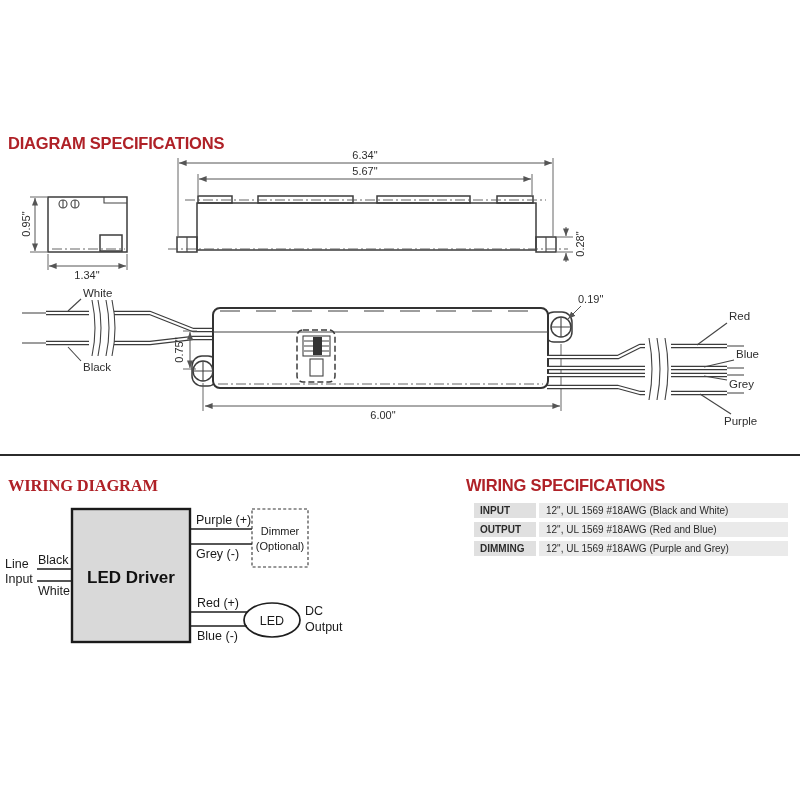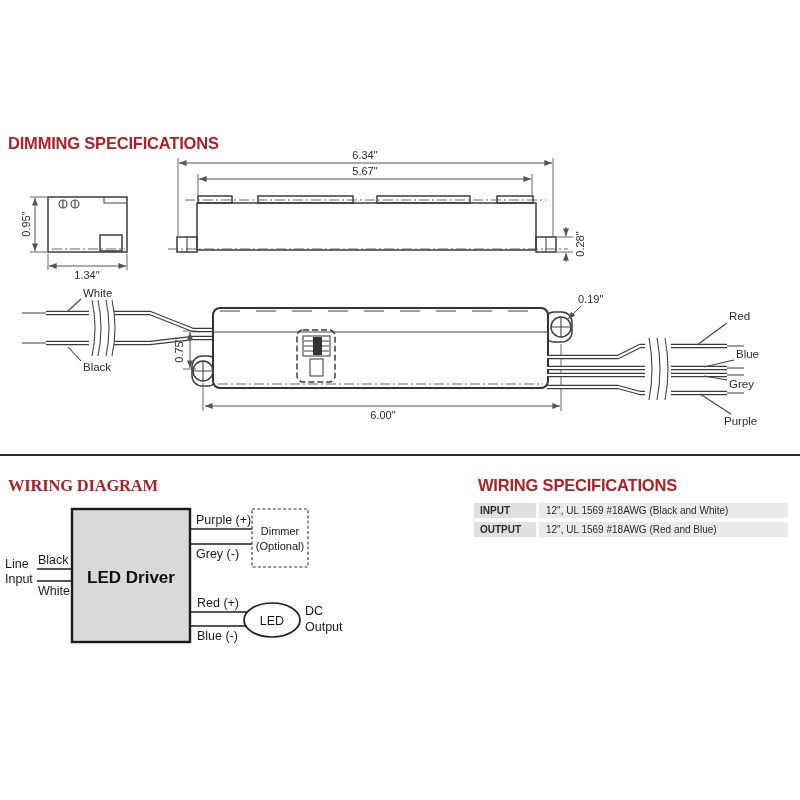--- a/index.html
+++ b/index.html
@@ -1,20 +1,20 @@
 <!DOCTYPE html>
 <html><head>
 <meta charset="utf-8">
 <style>
   html,body{margin:0;padding:0;background:#fff;}
   body{width:800px;height:800px;position:relative;font-family:"Liberation Sans",sans-serif;overflow:hidden;}
   .sec-title{position:absolute;font:bold 16.5px "Liberation Sans",sans-serif;letter-spacing:-0.2px;color:#AF2127;white-space:nowrap;}
   #t-phys{left:8px;top:134px;}
   #t-wd{left:8px;top:476px;font-family:Liberation Serif, serif;}
-  #t-ws{left:478px;top:476px;}
+  #t-ws{left:466px;top:476px;}
   #divider{position:absolute;left:0;top:454px;width:800px;height:2px;background:#2b2b2b;}
   #phys{position:absolute;left:0;top:150px;}
   #wd{position:absolute;left:0;top:460px;}
   
   .ln{stroke:#3c3c3c;fill:none;stroke-width:1.5;}
   .lnf{stroke:#3c3c3c;fill:#fff;stroke-width:1.5;}
   .ln2{stroke:#333;fill:#fff;stroke-width:2;}
   .thin{stroke:#444;fill:none;stroke-width:1.1;}
   .dim{stroke:#555;fill:none;stroke-width:1;}
   .ext{stroke:#555;fill:none;stroke-width:0.9;}
@@ -35,21 +35,21 @@
   
   #spec-table{position:absolute;left:474px;top:503px;width:314px;}
   .spec-row{display:flex;margin-bottom:4px;height:15px;font-size:10px;line-height:15px;color:#2b2b2b;}
   .spec-label{width:62px;background:#e0e0e0;font-weight:bold;padding-left:6px;box-sizing:border-box;}
   .spec-gap{width:3px;background:#fff;}
   .spec-value{flex:1;background:#eaeaea;padding-left:7px;box-sizing:border-box;}
 </style>
 </head>
 <body>
 
-<div class="sec-title" id="t-phys">DIMMING SPECIFICATIONS</div>
+<div class="sec-title" id="t-phys">DIAGRAM SPECIFICATIONS</div>
 
 <svg id="phys" width="800" height="300" viewBox="0 150 800 300">
   <defs>
     <marker id="ar" viewBox="0 0 10 10" refX="9.5" refY="5" markerWidth="8" markerHeight="8" orient="auto-start-reverse">
       <path d="M0,1.2 L9.5,5 L0,8.8 z" fill="#555"></path>
     </marker>
   </defs>
 
   <g>
     <rect x="48" y="197" width="79" height="55" class="lnf"></rect>
@@ -208,13 +208,18 @@
   <div class="spec-row">
     <div class="spec-label">INPUT</div>
     <div class="spec-gap"></div>
     <div class="spec-value">12", UL 1569 #18AWG (Black and White)</div>
   </div>
   <div class="spec-row">
     <div class="spec-label">OUTPUT</div>
     <div class="spec-gap"></div>
     <div class="spec-value">12", UL 1569 #18AWG (Red and Blue)</div>
   </div>
+  <div class="spec-row">
+    <div class="spec-label">DIMMING</div>
+    <div class="spec-gap"></div>
+    <div class="spec-value">12", UL 1569 #18AWG (Purple and Grey)</div>
+  </div>
 </div>
 
 </body></html>

